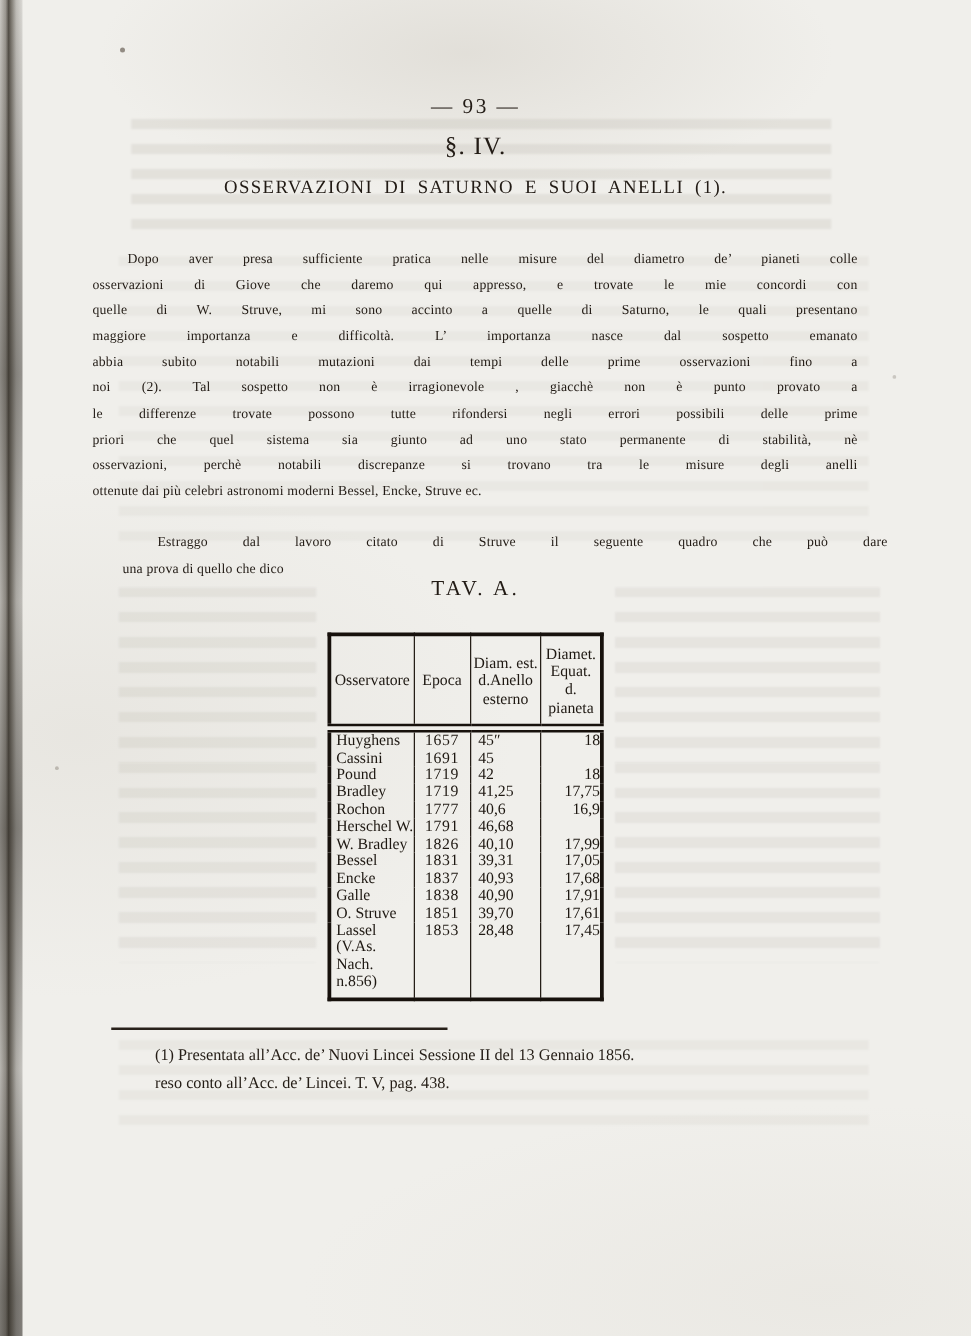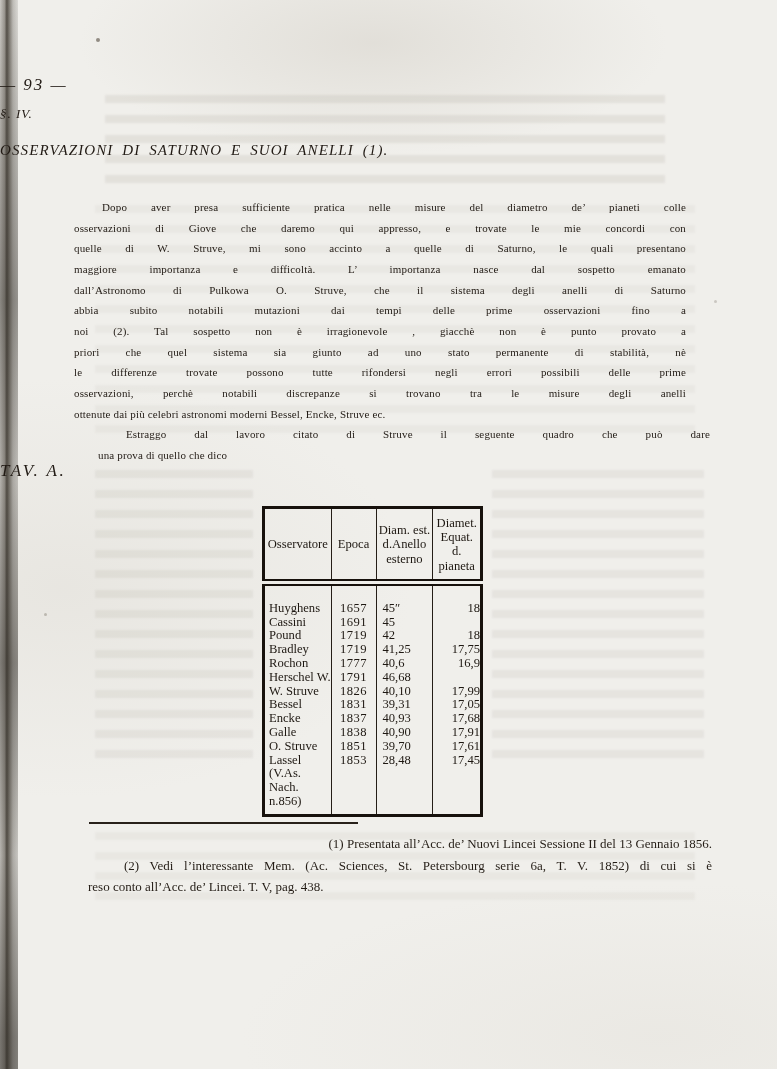--- a/index.html
+++ b/index.html
@@ -27,23 +27,23 @@
   }
   
   .bleed{
     position:absolute;
     background:repeating-linear-gradient(to bottom, rgba(95,80,62,.085) 0 8px, rgba(95,80,62,0) 8px 20px);
     filter:blur(1px);
     pointer-events:none;
   }
   .speck{position:absolute;border-radius:50%;background:rgba(70,58,45,.55);}
 
-  .centered{position:absolute;left:0;right:16px;text-align:left;font-style:italic;}
+  .centered{position:absolute;left:0;right:16px;text-align:center;}
   #page-number{top:75px;font-size:17px;letter-spacing:2px;}
-  #section-heading{top:106px;font-size:13px;letter-spacing:1px;}
+  #section-heading{top:106px;font-size:20px;letter-spacing:1px;}
   #article-title{top:142px;font-size:15px;letter-spacing:1.1px;word-spacing:4px;}
   #table-caption{top:461px;font-size:17px;letter-spacing:2.5px;}
 
   .bodytext{position:absolute;left:74px;width:612px;font-size:11px;line-height:20.65px;letter-spacing:.15px;}
   #paragraph-1{top:197px;}
   #paragraph-2{top:424px;margin-left:24px;}
   #paragraph-1 .line:first-child,#paragraph-2 .line:first-child{text-indent:28px;}
   .line{white-space:normal;}
   .line.j{text-align:justify;text-align-last:justify;}
 
@@ -53,29 +53,29 @@
   table{border-collapse:collapse;width:221px;border:3px solid #17110c;font-size:12.6px;color:#1e1812;}
   col.c1{width:68px;}col.c2{width:46px;}col.c3{width:58px;}col.c4{width:49px;}
   th{
     font-weight:normal;text-align:center;vertical-align:middle;
     line-height:14.2px;padding:7px 1px 6px 1px;
     border-bottom:7px double #17110c;
   }
   th,td{border-right:1.6px solid #251e17;}
   th:last-child,td:last-child{border-right:none;}
   td{line-height:13.8px;vertical-align:top;padding:0 0 0 4px;}
-  tbody tr:first-child td{padding-top:16px;margin-top:26px;}
+  tbody tr:first-child td{padding-top:0;margin-top:26px;}
   tbody tr:last-child td{padding-bottom:5px;margin-top:42px;}
   td.c-epoch{text-align:center;padding:0;letter-spacing:.5px;}
   td.c-ring{padding-left:6px;}
   td.c-equat{padding-left:9px;text-align:right;}
 
   #footnote-rule{position:absolute;left:89px;top:822px;width:269px;height:2px;background:#28211a;}
   .footnotes{position:absolute;left:88px;top:833px;width:624px;font-size:13px;line-height:21.6px;color:#241d16;}
-  .footnote .line:first-child{text-indent:36px;text-align:right;}
+  .footnote .line:first-child{text-indent:36px;}
 </style>
 </head>
 <body>
 
 <div class="paper"></div>
 <div class="edge"></div>
 
 <div class="bleed" style="left:105px;top:95px;width:560px;height:100px;"></div>
 <div class="bleed" style="left:95px;top:205px;width:600px;height:235px;opacity:.5;"></div>
 <div class="bleed" style="left:95px;top:470px;width:158px;height:300px;opacity:.8;"></div>
@@ -87,25 +87,24 @@
 
 <div id="page-number" class="centered">— 93 —</div>
 <div id="section-heading" class="centered">§. IV.</div>
 <div id="article-title" class="centered">OSSERVAZIONI DI SATURNO E SUOI ANELLI (1).</div>
 
 <div id="paragraph-1" class="bodytext">
     <div class="line j">Dopo aver presa sufficiente pratica nelle misure del diametro de’ pianeti colle</div>
     <div class="line j">osservazioni di Giove che daremo qui appresso, e trovate le mie concordi con</div>
     <div class="line j">quelle di W. Struve, mi sono accinto a quelle di Saturno, le quali presentano</div>
     <div class="line j">maggiore importanza e difficoltà. L’ importanza nasce dal sospetto emanato</div>
-    <div class="line j">dall’Astronomo di Pulkowa O. Struve, che il sistema degli anelli di Saturno</div>
     <div class="line j">abbia subito notabili mutazioni dai tempi delle prime osservazioni fino a</div>
     <div class="line j">noi (2). Tal sospetto non è irragionevole , giacchè non è punto provato a</div>
+    <div class="line j">le differenze trovate possono tutte rifondersi negli errori possibili delle prime</div>
     <div class="line j">priori che quel sistema sia giunto ad uno stato permanente di stabilità, nè</div>
-    <div class="line j">le differenze trovate possono tutte rifondersi negli errori possibili delle prime</div>
     <div class="line j">osservazioni, perchè notabili discrepanze si trovano tra le misure degli anelli</div>
     <div class="line">ottenute dai più celebri astronomi moderni Bessel, Encke, Struve ec.</div>
   </div>
 <div id="paragraph-2" class="bodytext">
     <div class="line j">Estraggo dal lavoro citato di Struve il seguente quadro che può dare</div>
     <div class="line">una prova di quello che dico</div>
   </div>
 
 <div id="table-caption" class="centered">TAV. A.</div>
 
@@ -181,21 +180,21 @@
         <tr>
           <td>
             <div>Herschel W.</div>
           </td>
           <td class="c-epoch">1791</td>
           <td class="c-ring">46,68</td>
           <td class="c-equat"></td>
         </tr>
         <tr>
           <td>
-            <div>W. Struve</div>
+            <div>W. Bradley</div>
           </td>
           <td class="c-epoch">1826</td>
           <td class="c-ring">40,10</td>
           <td class="c-equat">17,99</td>
         </tr>
         <tr>
           <td>
             <div>Bessel</div>
           </td>
           <td class="c-epoch">1831</td>
@@ -243,16 +242,15 @@
     <div class="line j">Lasciando anche da parte le misure di Huyghens, Cassini ed Herschel, come so-</div>
     <div class="line j">spette, pure nelle altre vi sono diversità superiori a quelle che possono ammet-</div>
   </div>
 
 <div id="footnote-rule"></div>
 <div class="footnotes">
   <div class="footnote">
       <div class="line">(1) Presentata all’Acc. de’ Nuovi Lincei Sessione II del 13 Gennaio 1856.</div>
     </div>
   <div class="footnote">
-      <div class="line j">(2) Vedi l’interessante Mem. (Ac. Sciences, St. Petersbourg serie 6a, T. V. 1852) di cui si è</div>
       <div class="line">reso conto all’Acc. de’ Lincei. T. V, pag. 438.</div>
     </div>
 </div>
 
 </body></html>

